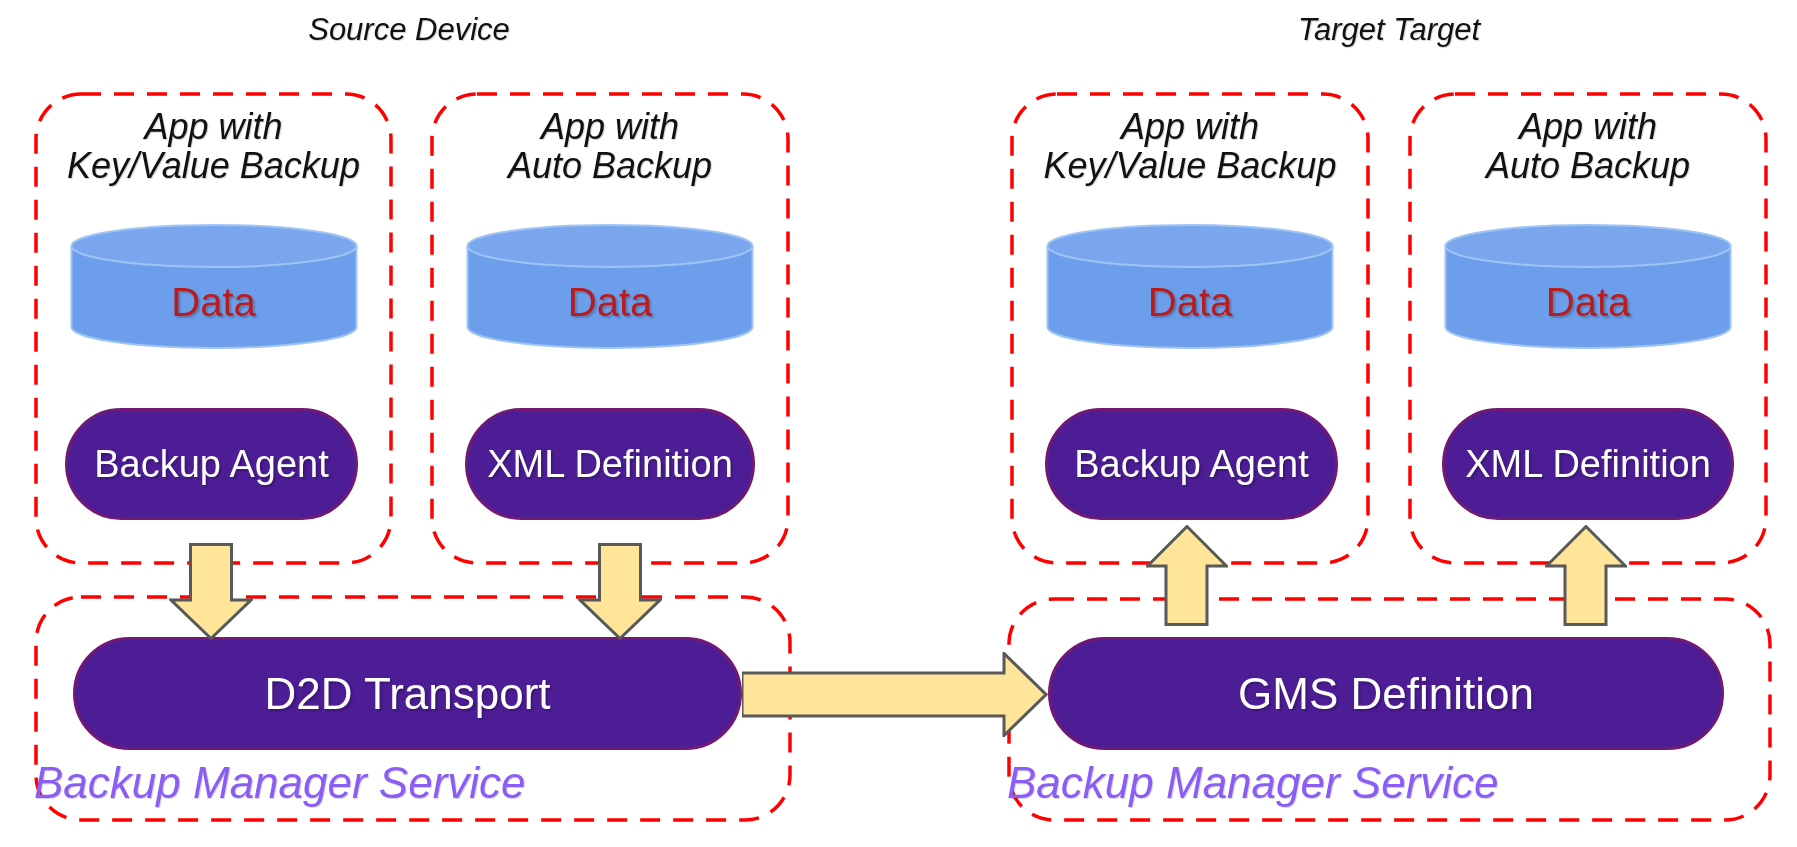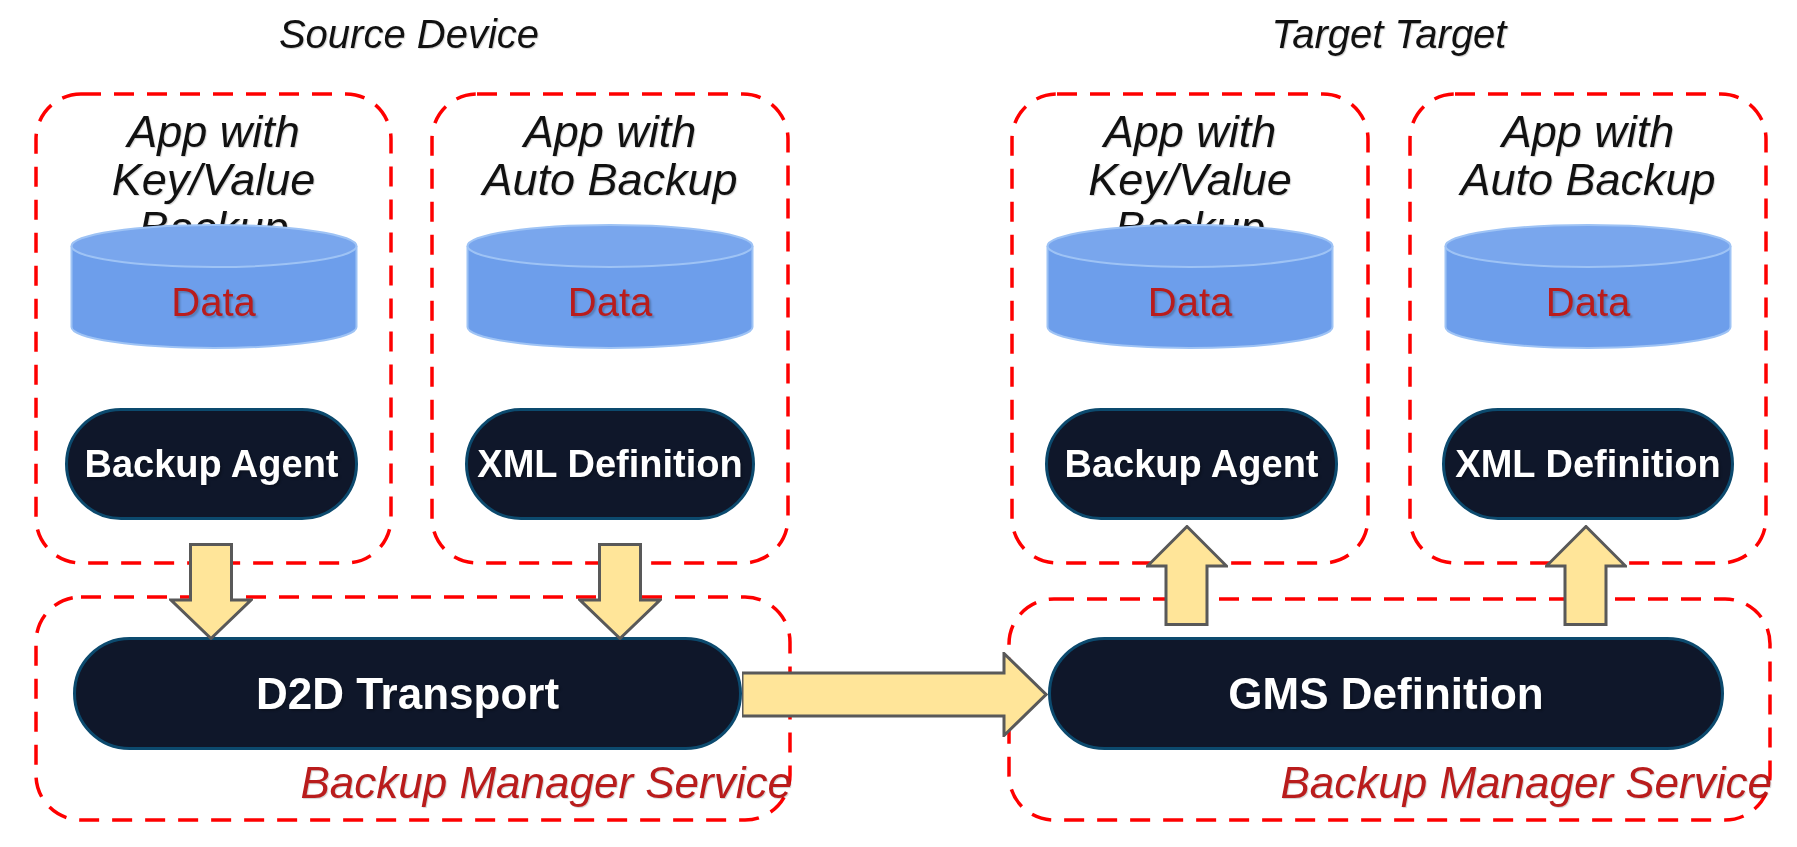--- a/index.html
+++ b/index.html
@@ -8,63 +8,63 @@
     width:1797px;height:847px;
     background:#ffffff;
     font-family:"Liberation Sans", sans-serif;
     overflow:hidden;
   }
   .device-title{
     position:absolute;
     width:420px;top:12px;
     text-align:center;
     font-style:italic;
-    font-size:40px;
+    font-size:31px;
     color:#111;
     text-shadow:1px 1px 1px rgba(0,0,0,0.18);
     white-space:nowrap;
   }
   .dash-svg{position:absolute;left:0;top:0;display:block;}
   .app-box{position:absolute;}
   .app-label{
     position:absolute;left:0;top:16px;width:100%;
     text-align:center;
     font-style:italic;
-    font-size:45px;line-height:1.07;
+    font-size:36px;line-height:1.07;
     color:#111;
     text-shadow:1px 1px 1px rgba(0,0,0,0.18);
   }
   .cylinder{
     position:absolute;left:50%;top:130px;
     width:290px;height:130px;
     margin-left:-145px;
   }
   .cylinder .cyl-label{
     position:absolute;left:0;top:52px;width:100%;height:56px;
     display:flex;align-items:center;justify-content:center;
     color:#b91c1c;font-weight:normal;font-size:40px;
     text-shadow:2px 2px 2px rgba(0,0,0,0.22);
   }
   .pill{
     position:absolute;
-    background:#0f172a;
-    border:3px solid #0c4a6e;
+    background:#4c1d95;
+    border:3px solid #701a75;
     border-radius:60px;
     box-sizing:border-box;
     display:flex;align-items:center;justify-content:center;
-    color:#ffffff;font-weight:bold;
+    color:#ffffff;font-weight:normal;
     text-shadow:2px 2px 2px rgba(0,0,0,0.22);
   }
   .component-pill{font-size:38px;}
   .transport-pill{font-size:44px;}
   .bms-label{
     position:absolute;left:0;width:100%;
-    text-align:right;
+    text-align:left;
     font-style:italic;font-size:44px;
-    color:#b91c1c;
+    color:#8b5cf6;
     text-shadow:1px 1px 1px rgba(0,0,0,0.18);
     white-space:nowrap;
   }
   .arrow-svg{position:absolute;display:block;}
 </style>
 </head>
 <body>
 
 <div id="canvas">
 

